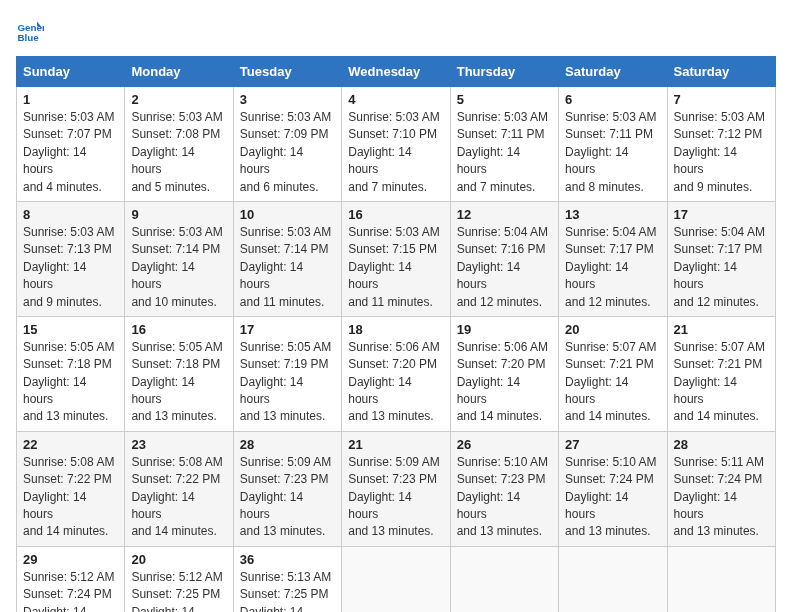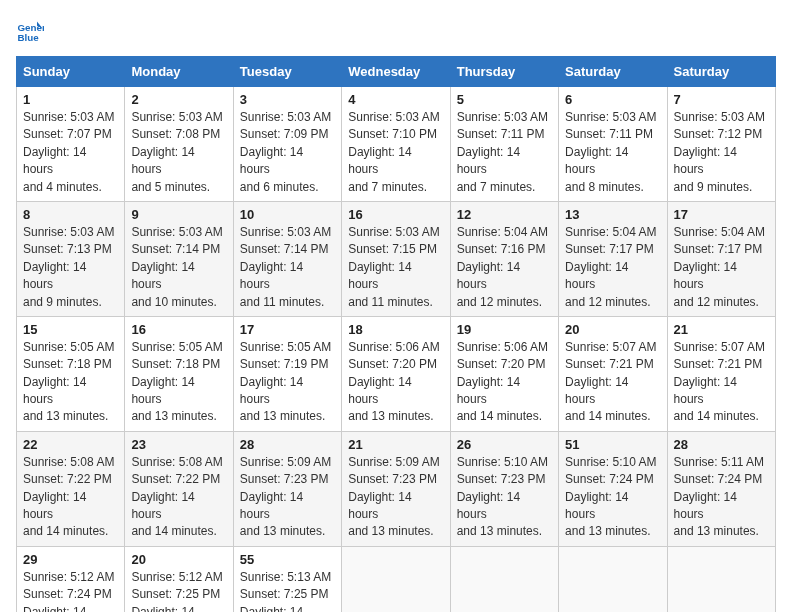--- a/index.html
+++ b/index.html
@@ -177,31 +177,31 @@
         <td><span class="day-num">22</span>
         <span class="day-detail">Sunrise: 5:08 AM<br>Sunset: 7:22 PM<br>Daylight: 14 hours<br>and 14 minutes.</span></td>
         <td><span class="day-num">23</span>
         <span class="day-detail">Sunrise: 5:08 AM<br>Sunset: 7:22 PM<br>Daylight: 14 hours<br>and 14 minutes.</span></td>
         <td><span class="day-num">28</span>
         <span class="day-detail">Sunrise: 5:09 AM<br>Sunset: 7:23 PM<br>Daylight: 14 hours<br>and 13 minutes.</span></td>
         <td><span class="day-num">21</span>
         <span class="day-detail">Sunrise: 5:09 AM<br>Sunset: 7:23 PM<br>Daylight: 14 hours<br>and 13 minutes.</span></td>
         <td><span class="day-num">26</span>
         <span class="day-detail">Sunrise: 5:10 AM<br>Sunset: 7:23 PM<br>Daylight: 14 hours<br>and 13 minutes.</span></td>
-        <td><span class="day-num">51</span>
+        <td><span class="day-num">27</span>
         <span class="day-detail">Sunrise: 5:10 AM<br>Sunset: 7:24 PM<br>Daylight: 14 hours<br>and 13 minutes.</span></td>
         <td><span class="day-num">28</span>
         <span class="day-detail">Sunrise: 5:11 AM<br>Sunset: 7:24 PM<br>Daylight: 14 hours<br>and 13 minutes.</span></td>
       </tr>
       <tr>
         <td><span class="day-num">29</span>
         <span class="day-detail">Sunrise: 5:12 AM<br>Sunset: 7:24 PM<br>Daylight: 14 hours<br>and 12 minutes.</span></td>
         <td><span class="day-num">20</span>
         <span class="day-detail">Sunrise: 5:12 AM<br>Sunset: 7:25 PM<br>Daylight: 14 hours<br>and 12 minutes.</span></td>
-        <td><span class="day-num">55</span>
+        <td><span class="day-num">36</span>
         <span class="day-detail">Sunrise: 5:13 AM<br>Sunset: 7:25 PM<br>Daylight: 14 hours<br>and 11 minutes.</span></td>
         <td class="empty"></td>
         <td class="empty"></td>
         <td class="empty"></td>
         <td class="empty"></td>
       </tr>
     </tbody>
 </table>
 
 </body></html>

